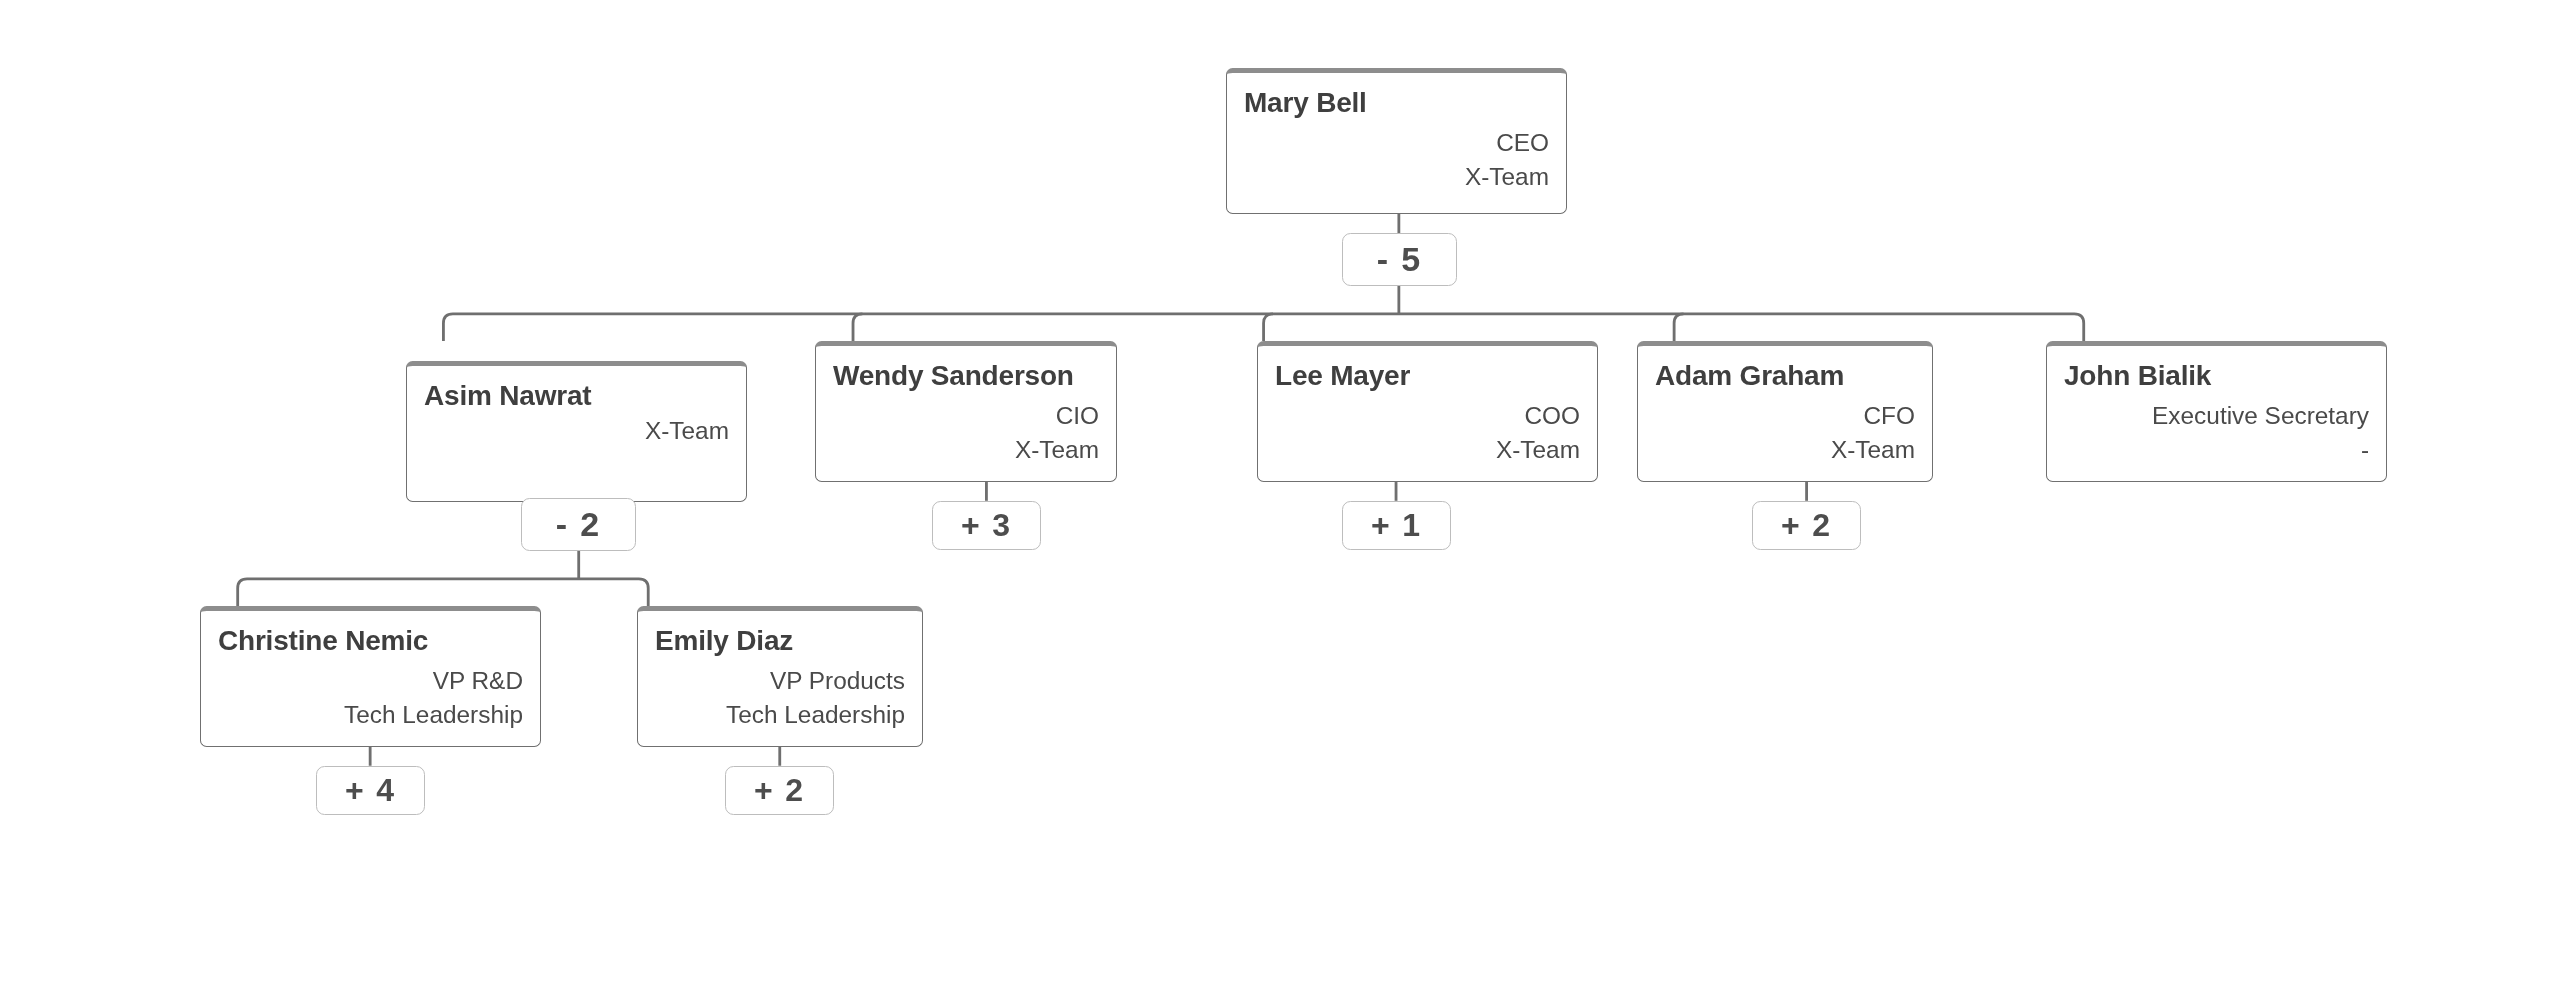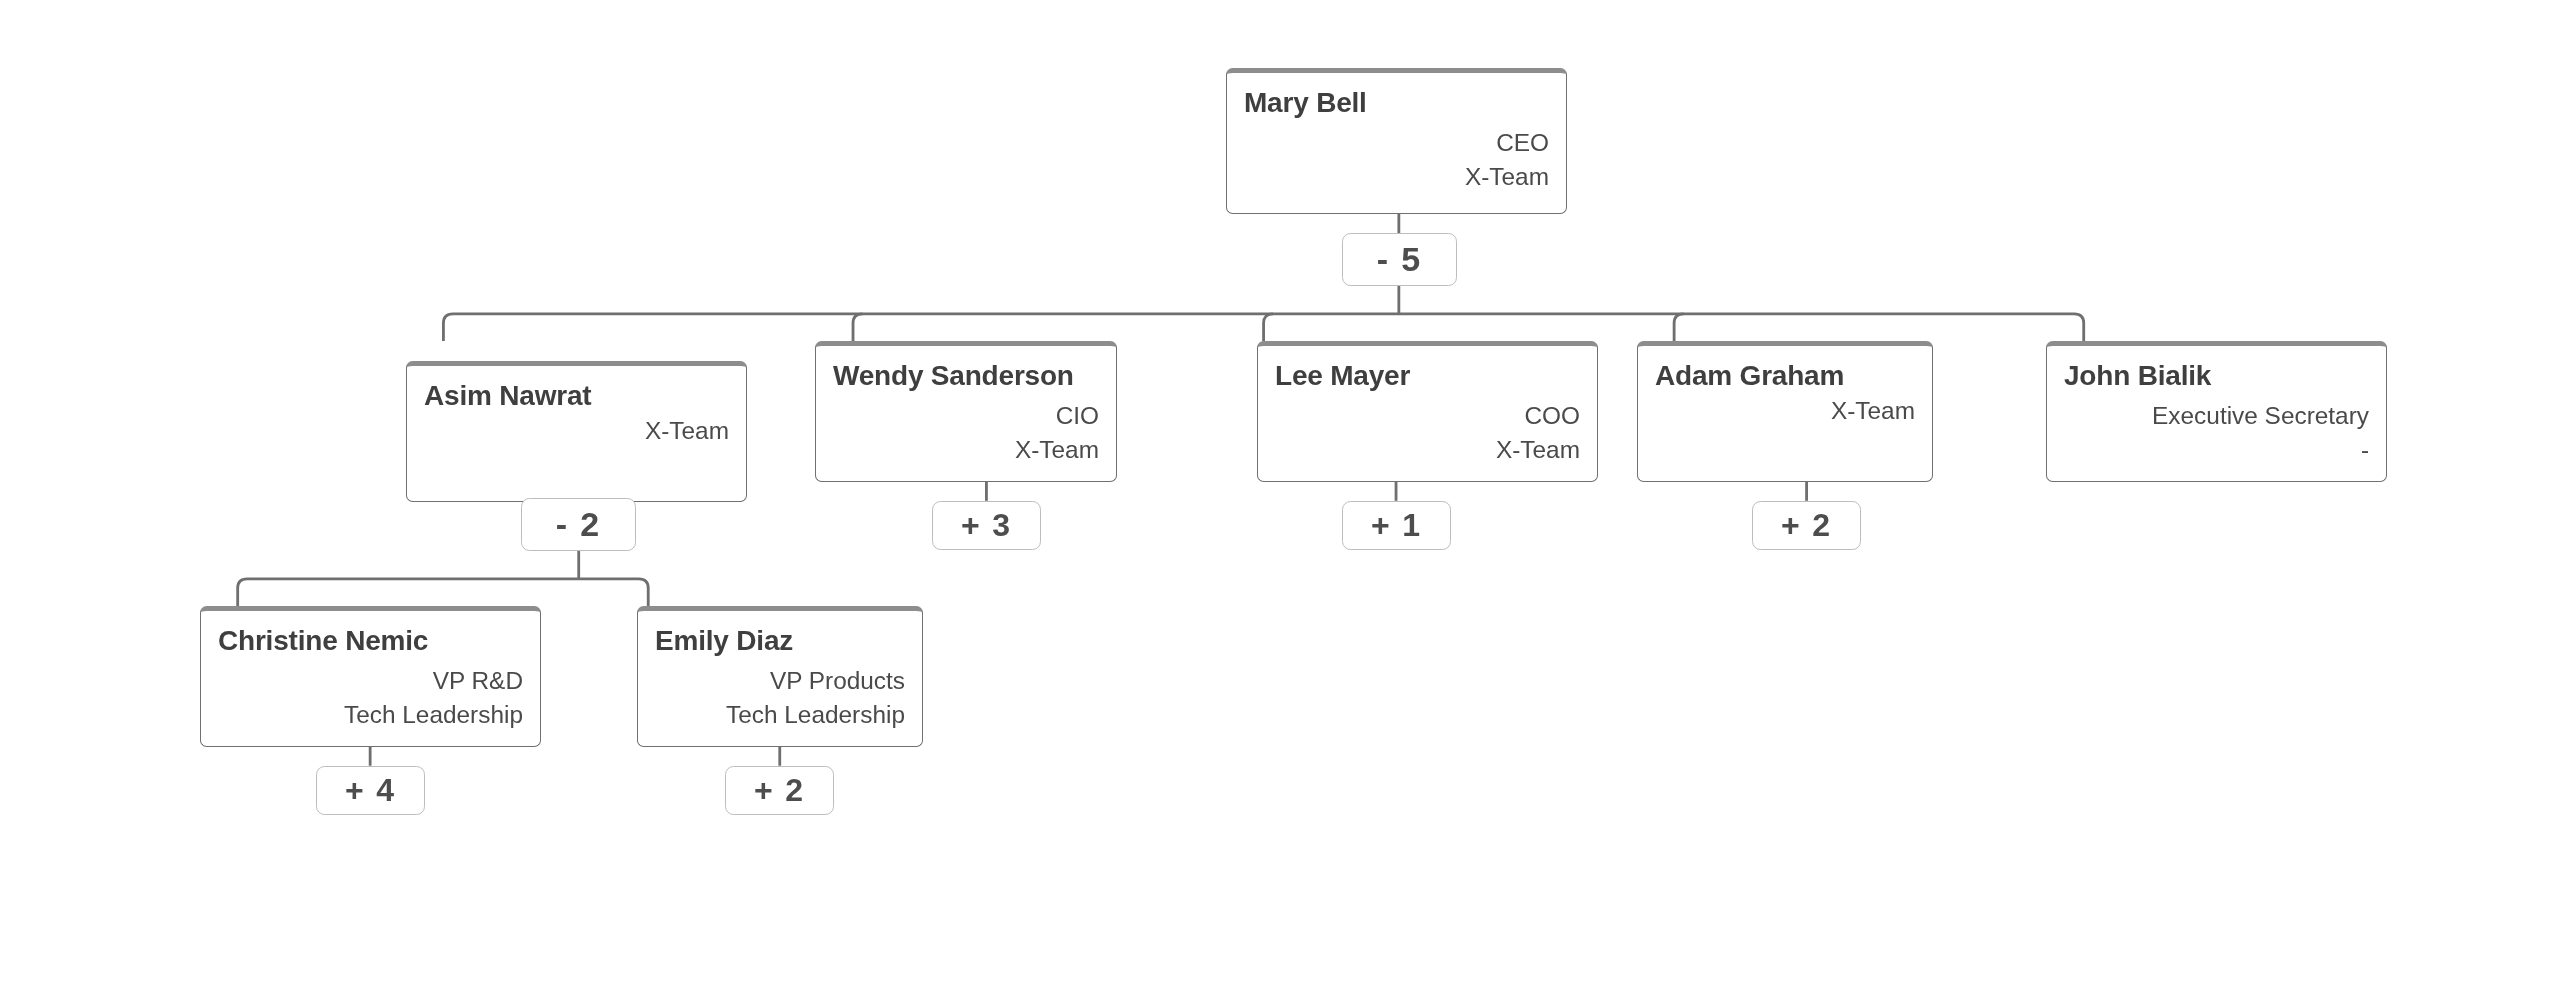--- a/index.html
+++ b/index.html
@@ -109,20 +109,21 @@
   </div>
 
   <div class="node" style="left:1226px;top:341px;width:341px;height:141px;margin-left:31px;">
     <div class="node-name">Lee Mayer</div>
     <div class="node-title">COO</div>
     <div class="node-dept">X-Team</div>
   </div>
 
   <div class="node" style="left:1637px;top:341px;width:296px;height:141px;">
     <div class="node-name">Adam Graham</div>
+    <div class="node-title">CFO</div>
     <div class="node-dept">X-Team</div>
   </div>
 
   <div class="node" style="left:2046px;top:341px;width:341px;height:141px;">
     <div class="node-name">John Bialik</div>
     <div class="node-title">Executive Secretary</div>
     <div class="node-dept">-</div>
   </div>
 
   <div class="node" style="left:200px;top:606px;width:341px;height:141px;">

